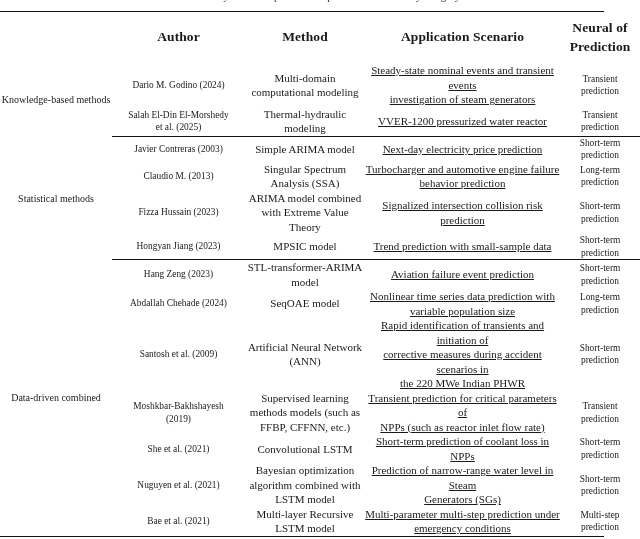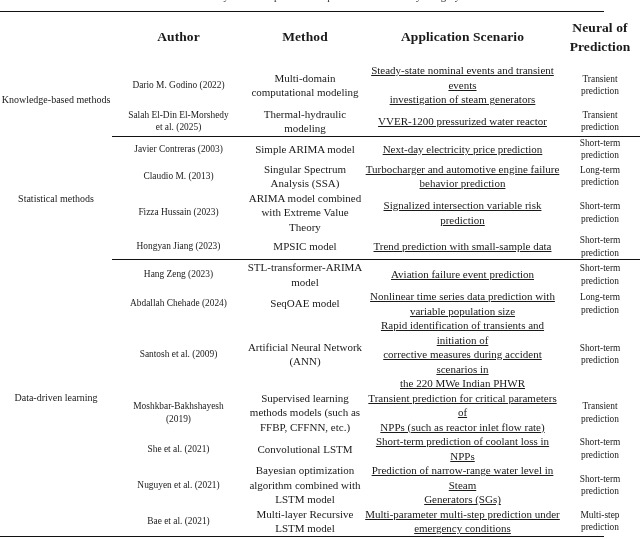--- a/index.html
+++ b/index.html
@@ -148,21 +148,21 @@
           <span class="stack-line">Neural of</span>
           <span class="stack-line">Prediction</span>
         </th>
       </tr>
     </thead>
 
     <tbody>
 
       <tr class="body-row">
         <td class="cell cell-cat" rowspan="2">Knowledge-based methods</td>
-        <td class="cell cell-auth">Dario M. Godino (2022)</td>
+        <td class="cell cell-auth">Dario M. Godino (2024)</td>
         <td class="cell cell-meth">
           <span class="stack-line">Multi-domain</span>
           <span class="stack-line">computational modeling</span>
         </td>
         <td class="cell cell-app">
           <span class="stack-line">Steady-state nominal events and transient events</span>
           <span class="stack-line">investigation of steam generators</span>
         </td>
         <td class="cell cell-type">
           <span class="stack-line">Transient</span>
@@ -216,21 +216,21 @@
           <span class="stack-line">Long-term</span>
           <span class="stack-line">prediction</span>
         </td>
       </tr>
       <tr class="body-row">
         <td class="cell cell-auth">Fizza Hussain (2023)</td>
         <td class="cell cell-meth">
           <span class="stack-line">ARIMA model combined</span>
           <span class="stack-line">with Extreme Value Theory</span>
         </td>
-        <td class="cell cell-app">Signalized intersection variable risk prediction</td>
+        <td class="cell cell-app">Signalized intersection collision risk prediction</td>
         <td class="cell cell-type">
           <span class="stack-line">Short-term</span>
           <span class="stack-line">prediction</span>
         </td>
       </tr>
       <tr class="body-row">
         <td class="cell cell-auth">Hongyan Jiang (2023)</td>
         <td class="cell cell-meth">MPSIC model</td>
         <td class="cell cell-app">Trend prediction with small-sample data</td>
         <td class="cell cell-type">
@@ -238,21 +238,21 @@
           <span class="stack-line">prediction</span>
         </td>
       </tr>
 
       <tr class="sep-row">
         <td></td>
         <td class="sep-line" colspan="4"></td>
       </tr>
 
       <tr class="body-row">
-        <td class="cell cell-cat" rowspan="7">Data-driven learning</td>
+        <td class="cell cell-cat" rowspan="7">Data-driven combined</td>
         <td class="cell cell-auth">Hang Zeng (2023)</td>
         <td class="cell cell-meth">
           <span class="stack-line">STL-transformer-ARIMA</span>
           <span class="stack-line">model</span>
         </td>
         <td class="cell cell-app">Aviation failure event prediction</td>
         <td class="cell cell-type">
           <span class="stack-line">Short-term</span>
           <span class="stack-line">prediction</span>
         </td>

